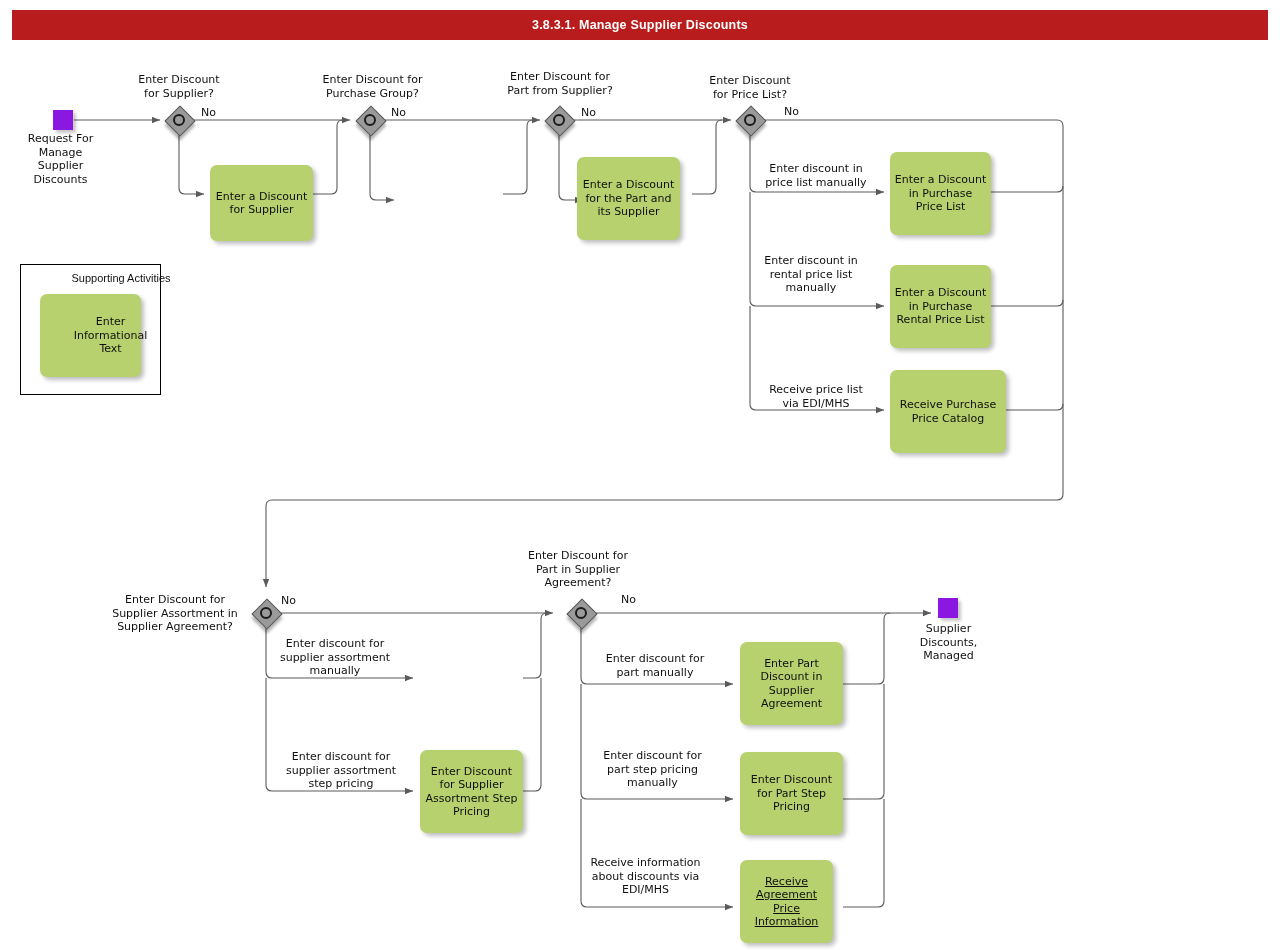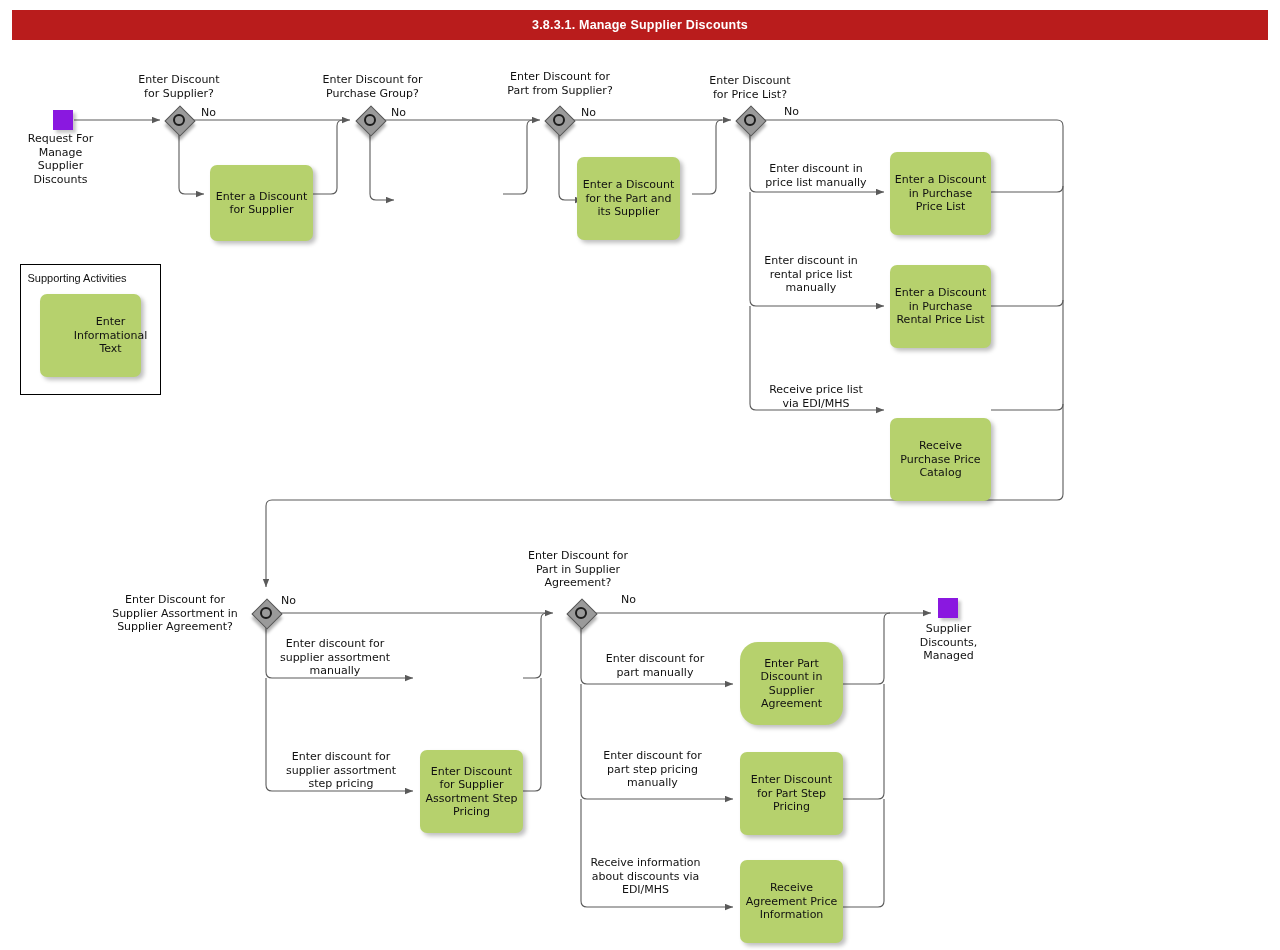--- a/index.html
+++ b/index.html
@@ -121,20 +121,21 @@
   }
   .support-title {
     position: absolute;
     left: 20px;
     top: 272px;
     width: 114px;
     text-align: center;
     font-family: "Liberation Sans", sans-serif;
     font-size: 11px;
     color: #111;
+    padding-left: 44px;
   }
 </style>
 </head>
 <body>
 
 <div id="canvas">
 
   <div class="title-bar">3.8.3.1. Manage Supplier Discounts</div>
 
   <svg class="svg-layer" viewBox="0 0 1280 950">
@@ -244,21 +245,21 @@
   <div class="lbl" style="left:752px;top:383px;width:128px;">Receive price list
 via EDI/MHS</div>
 
   <div class="task" style="left:890px;top:152px;width:101px;height:83px;">Enter a
 Discount in
 Purchase Price
 List</div>
   <div class="task" style="left:890px;top:265px;width:101px;height:83px;">Enter a Discount
 in Purchase
 Rental Price List</div>
-  <div class="task" style="left:890px;top:370px;width:101px;height:83px;margin-top:48px;">Receive
+  <div class="task" style="left:890px;top:370px;width:116px;height:83px;">Receive
 Purchase Price
 Catalog</div>
 
   <div class="support-panel"></div>
   <div class="support-title">Supporting Activities</div>
   <div class="task" style="left:40px;top:294px;width:101px;height:83px;padding-left:44px;">Enter
 Informational
 Text</div>
 
   <div class="gateway" style="left:253px;top:600px;">
@@ -293,28 +294,28 @@
 
   <div class="lbl" style="left:590px;top:652px;width:130px;">Enter discount for
 part manually</div>
   <div class="lbl" style="left:585px;top:749px;width:135px;">Enter discount for
 part step pricing
 manually</div>
   <div class="lbl" style="left:578px;top:856px;width:135px;">Receive information
 about discounts via
 EDI/MHS</div>
 
-  <div class="task" style="left:740px;top:642px;width:103px;height:83px;border-radius:18px;">Enter Part
+  <div class="task" style="left:740px;top:642px;width:103px;height:83px;">Enter Part
 Discount in
 Supplier
 Agreement</div>
   <div class="task" style="left:740px;top:752px;width:103px;height:83px;">Enter Discount
 for Part Step
 Pricing</div>
-  <div class="task" style="left:740px;top:860px;width:103px;height:83px;">Receive
+  <div class="task" style="left:740px;top:860px;width:93px;height:83px;text-decoration:underline;">Receive
 Agreement Price
 Information</div>
 
   <div class="event-square" style="left:938px;top:598px;"></div>
   <div class="lbl" style="left:895px;top:622px;width:107px;">Supplier
 Discounts,
 Managed</div>
 
 </div>
 

